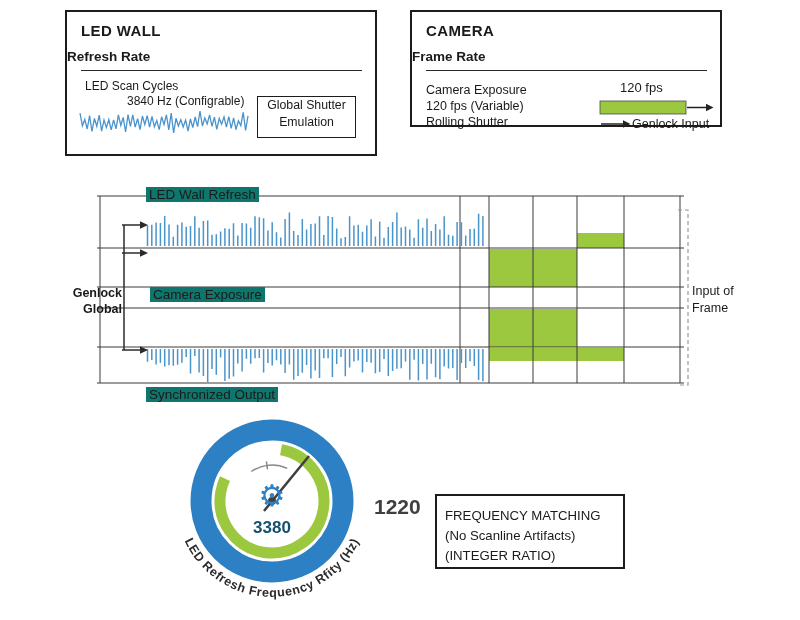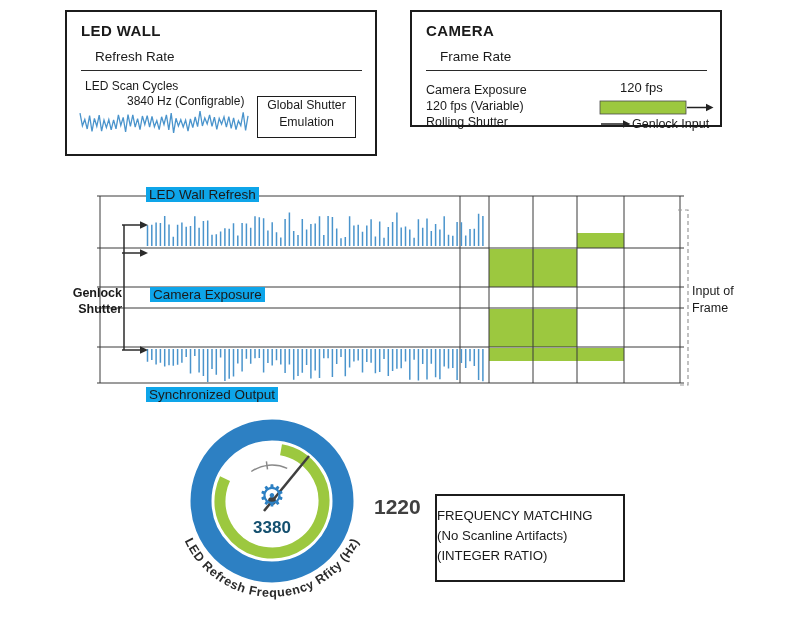--- a/index.html
+++ b/index.html
@@ -2,33 +2,33 @@
 <html><head>
 <meta charset="utf-8">
 <style>
   *{box-sizing:border-box;margin:0;padding:0}
   html,body{background:#ffffff}
   .canvas{position:relative;width:800px;height:620px;background:#fff;
           font-family:"Liberation Sans",sans-serif;color:#1a1a1a;overflow:hidden}
   .abs{position:absolute}
   .panel{position:absolute;border:2px solid #1c1c1c;background:#fff}
   .panel-title{position:absolute;left:14px;top:10px;font-size:15px;font-weight:bold;letter-spacing:.4px}
-  .panel-section{position:absolute;left:28px;top:37px;font-size:13.5px;font-weight:normal}
+  .panel-section{position:absolute;left:0;top:37px;font-size:13.5px;font-weight:bold}
   .rule{position:absolute;left:14px;right:13px;top:58px;height:1px;background:#2a2a2a}
   .t12{font-size:12.5px;line-height:16px}
   .shutter-box{position:absolute;left:190px;top:84px;width:99px;height:42px;border:1.5px solid #1c1c1c;
                display:flex;flex-direction:column;align-items:center;
                font-size:12.3px;line-height:1.35;text-align:center}
-  .diagram-label{position:absolute;font-size:13.5px;background:#0ea5e9;padding:0 3px;white-space:nowrap}
+  .diagram-label{position:absolute;font-size:13.5px;background:#0f766e;padding:0 3px;white-space:nowrap}
   .genlock-label{position:absolute;left:36px;top:285px;width:86px;text-align:right;
                  font-size:12.5px;font-weight:bold;line-height:1.3}
   .start-label{position:absolute;left:692px;top:283px;font-size:12.5px;line-height:1.35}
   .secondary-value{position:absolute;left:374px;top:495px;font-size:21px;font-weight:bold;color:#404040}
-  .note-box{position:absolute;left:435px;top:494px;width:190px;height:88px;border:2px solid #1c1c1c;
-            padding:10px 0;font-size:13.2px;line-height:1.5;background:#fff}
+  .note-box{position:absolute;left:435px;top:494px;width:190px;height:75px;border:2px solid #1c1c1c;
+            padding:10px 8px;font-size:13.2px;line-height:1.5;background:#fff}
   .fps-label{position:absolute;left:208px;top:68px;font-size:13px}
   .genlock-input-label{position:absolute;left:220px;top:105px;font-size:12.5px}
   .scan-label{position:absolute;left:18px;top:67px;font-size:12px}
   .freq-label{position:absolute;left:60px;top:82px;font-size:12px}
   svg{position:absolute;display:block}
   text{font-family:"Liberation Sans",sans-serif}
 </style>
 </head>
 <body>
 
@@ -112,21 +112,21 @@
     </g>
 
     <polyline points="678,25 688,25 688,200 678,200" fill="none" stroke="#999" stroke-width="1.2" stroke-dasharray="4 3"></polyline>
   </svg>
 
   <div class="diagram-label" style="left:146px;top:187px">LED Wall Refresh</div>
   <div class="diagram-label" style="left:150px;top:287px">Camera Exposure</div>
   <div class="diagram-label" style="left:146px;top:387px">Synchronized Output</div>
   <div class="genlock-label">
     <div>Genlock</div>
-    <div>Shutter</div>
+    <div>Global</div>
   </div>
   <div class="start-label">
     <div>Input of</div>
     <div>Frame</div>
   </div>
 
   <svg style="left:150px;top:410px" width="270" height="205" viewBox="0 0 270 205">
     <defs>
       <path id="arcpath" d="M 31.8 123.8 A 96 96 0 0 0 212.2 123.8"></path>
     </defs>

